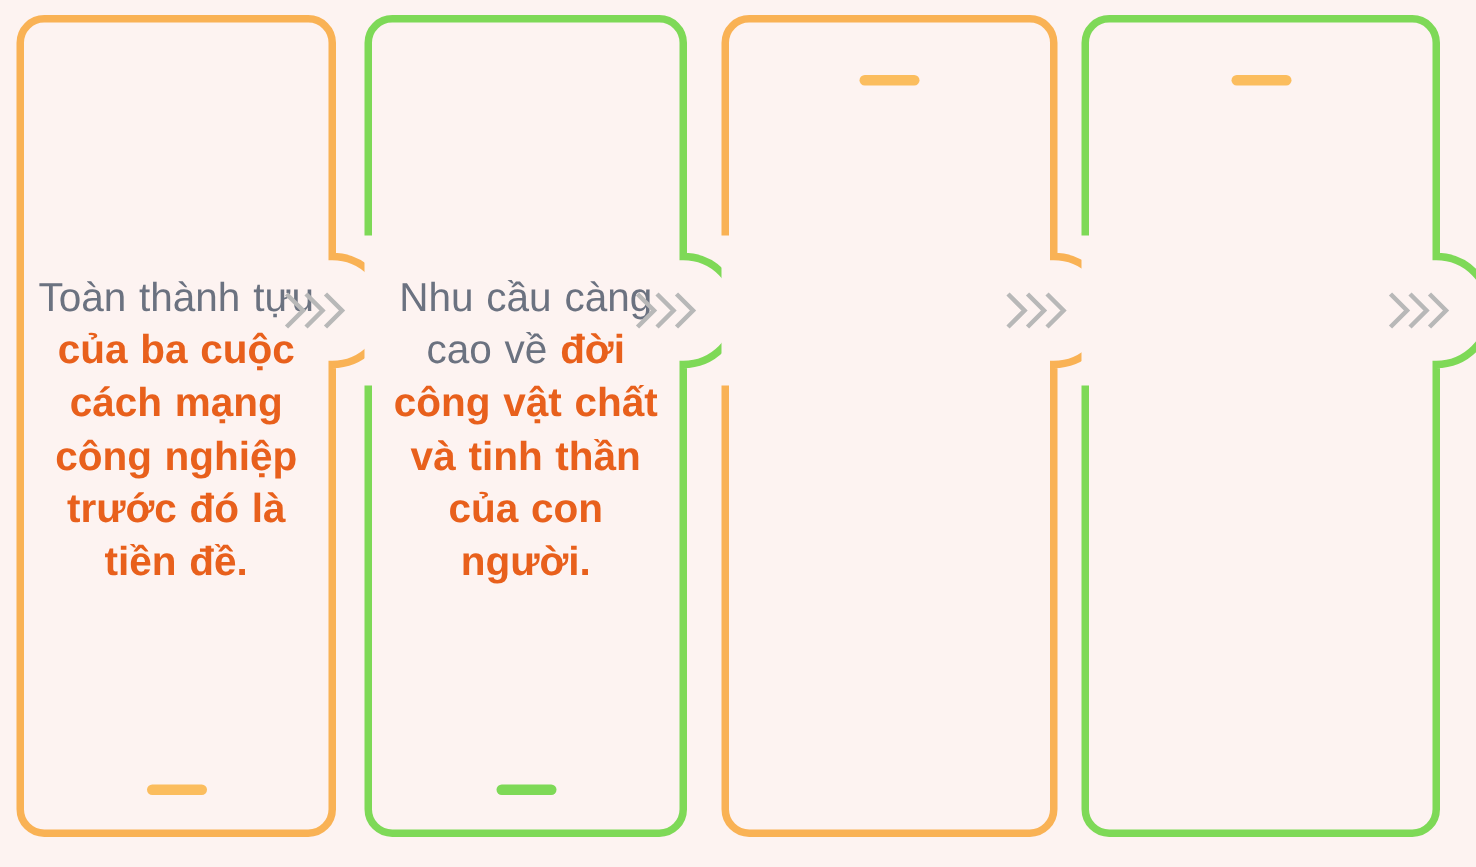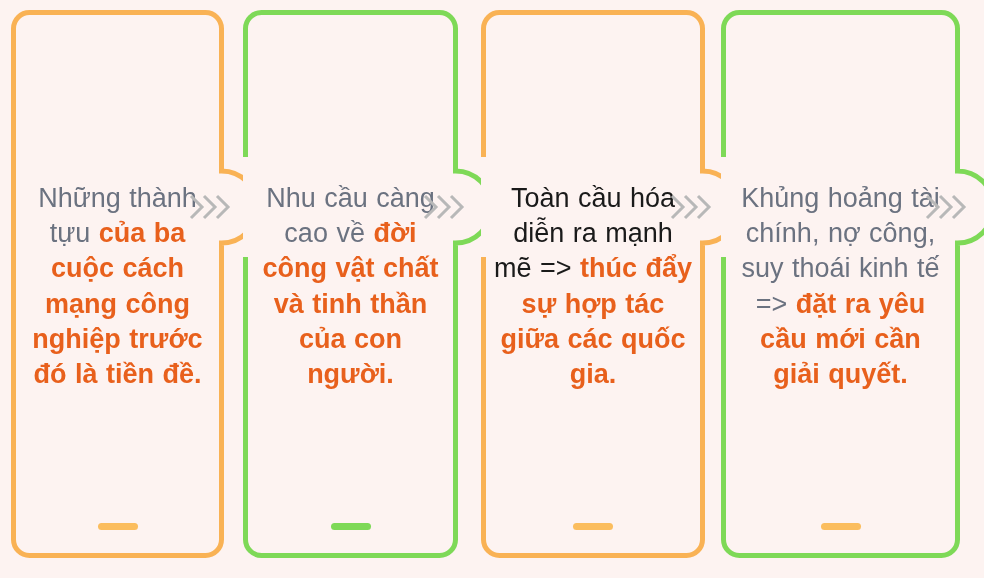--- a/index.html
+++ b/index.html
@@ -97,21 +97,21 @@
 </style>
 </head>
 <body>
 
 <div id="board">
     <div class="card" style="left: 11px; width: 213px;">
       <svg class="card-frame" viewBox="0 0 213 548" width="213" height="548">
         <path d="M 2.5 18.5 A 16 16 0 0 1 18.5 2.5 L 194.5 2.5 A 16 16 0 0 1 210.5 18.5 L 210.5 161 A 36 36 0 0 1 210.5 233 L 210.5 529.5 A 16 16 0 0 1 194.5 545.5 L 18.5 545.5 A 16 16 0 0 1 2.5 529.5 L 2.5 18.5" fill="none" stroke="#f9b255" stroke-width="5" stroke-linecap="butt"></path>
       </svg>
       <div class="card-body">
-        <p class="card-text"><span>Những thành  tựu </span><b>của ba cuộc cách mạng công nghiệp trước đó là tiền đề.</b></p>
+        <p class="card-text"><span>Toàn thành  tựu </span><b>của ba cuộc cách mạng công nghiệp trước đó là tiền đề.</b></p>
       </div>
       <div class="card-dash" style="background: rgb(251, 189, 94);"></div>
     </div>
     <div class="chevron" style="left: 186px; top: 190px;"><svg viewBox="0 0 46 34" width="46" height="34">
         <path d="M 5 6 L 16 17 L 5 28" fill="none" stroke="#b8b8b8" stroke-width="3" stroke-linecap="butt" stroke-linejoin="miter"></path>
         <path d="M 18 6 L 29 17 L 18 28" fill="none" stroke="#b8b8b8" stroke-width="3" stroke-linecap="butt" stroke-linejoin="miter"></path>
         <path d="M 31 6 L 42 17 L 31 28" fill="none" stroke="#b8b8b8" stroke-width="3" stroke-linecap="butt" stroke-linejoin="miter"></path>
       </svg></div>
     <div class="card" style="left: 243px; width: 215px;">
       <svg class="card-frame" viewBox="0 0 215 548" width="215" height="548">
@@ -124,37 +124,31 @@
     </div>
     <div class="chevron" style="left: 420px; top: 190px;"><svg viewBox="0 0 46 34" width="46" height="34">
         <path d="M 5 6 L 16 17 L 5 28" fill="none" stroke="#b8b8b8" stroke-width="3" stroke-linecap="butt" stroke-linejoin="miter"></path>
         <path d="M 18 6 L 29 17 L 18 28" fill="none" stroke="#b8b8b8" stroke-width="3" stroke-linecap="butt" stroke-linejoin="miter"></path>
         <path d="M 31 6 L 42 17 L 31 28" fill="none" stroke="#b8b8b8" stroke-width="3" stroke-linecap="butt" stroke-linejoin="miter"></path>
       </svg></div>
     <div class="card dark" style="left: 481px; width: 224px;">
       <svg class="card-frame" viewBox="0 0 224 548" width="224" height="548">
         <path d="M 2.5 18.5 A 16 16 0 0 1 18.5 2.5 L 205.5 2.5 A 16 16 0 0 1 221.5 18.5 L 221.5 161 A 36 36 0 0 1 221.5 233 L 221.5 529.5 A 16 16 0 0 1 205.5 545.5 L 18.5 545.5 A 16 16 0 0 1 2.5 529.5 L 2.5 247 M 2.5 147 L 2.5 18.5" fill="none" stroke="#f9b255" stroke-width="5" stroke-linecap="butt"></path>
       </svg>
-      <div class="card-body">
-        <p class="card-text"><span>Toàn cầu hóa diễn ra mạnh mẽ =&gt; </span><b>thúc đẩy sự hợp tác giữa các quốc gia.</b></p>
-      </div>
       <div class="card-dash" style="background: rgb(251, 189, 94);"></div>
     </div>
     <div class="chevron" style="left: 667px; top: 190px;"><svg viewBox="0 0 46 34" width="46" height="34">
         <path d="M 5 6 L 16 17 L 5 28" fill="none" stroke="#b8b8b8" stroke-width="3" stroke-linecap="butt" stroke-linejoin="miter"></path>
         <path d="M 18 6 L 29 17 L 18 28" fill="none" stroke="#b8b8b8" stroke-width="3" stroke-linecap="butt" stroke-linejoin="miter"></path>
         <path d="M 31 6 L 42 17 L 31 28" fill="none" stroke="#b8b8b8" stroke-width="3" stroke-linecap="butt" stroke-linejoin="miter"></path>
       </svg></div>
     <div class="card" style="left: 721px; width: 239px;">
       <svg class="card-frame" viewBox="0 0 239 548" width="239" height="548">
         <path d="M 2.5 18.5 A 16 16 0 0 1 18.5 2.5 L 220.5 2.5 A 16 16 0 0 1 236.5 18.5 L 236.5 161 A 36 36 0 0 1 236.5 233 L 236.5 529.5 A 16 16 0 0 1 220.5 545.5 L 18.5 545.5 A 16 16 0 0 1 2.5 529.5 L 2.5 247 M 2.5 147 L 2.5 18.5" fill="none" stroke="#7ed957" stroke-width="5" stroke-linecap="butt"></path>
       </svg>
-      <div class="card-body">
-        <p class="card-text"><span>Khủng hoảng tài chính, nợ công, suy thoái kinh tế =&gt;  </span><b>đặt ra yêu cầu mới cần giải quyết.</b></p>
-      </div>
       <div class="card-dash" style="background: rgb(251, 189, 94);"></div>
     </div>
     <div class="chevron" style="left: 922px; top: 190px;"><svg viewBox="0 0 46 34" width="46" height="34">
         <path d="M 5 6 L 16 17 L 5 28" fill="none" stroke="#b8b8b8" stroke-width="3" stroke-linecap="butt" stroke-linejoin="miter"></path>
         <path d="M 18 6 L 29 17 L 18 28" fill="none" stroke="#b8b8b8" stroke-width="3" stroke-linecap="butt" stroke-linejoin="miter"></path>
         <path d="M 31 6 L 42 17 L 31 28" fill="none" stroke="#b8b8b8" stroke-width="3" stroke-linecap="butt" stroke-linejoin="miter"></path>
       </svg></div>
   </div>
 
 </body></html>

